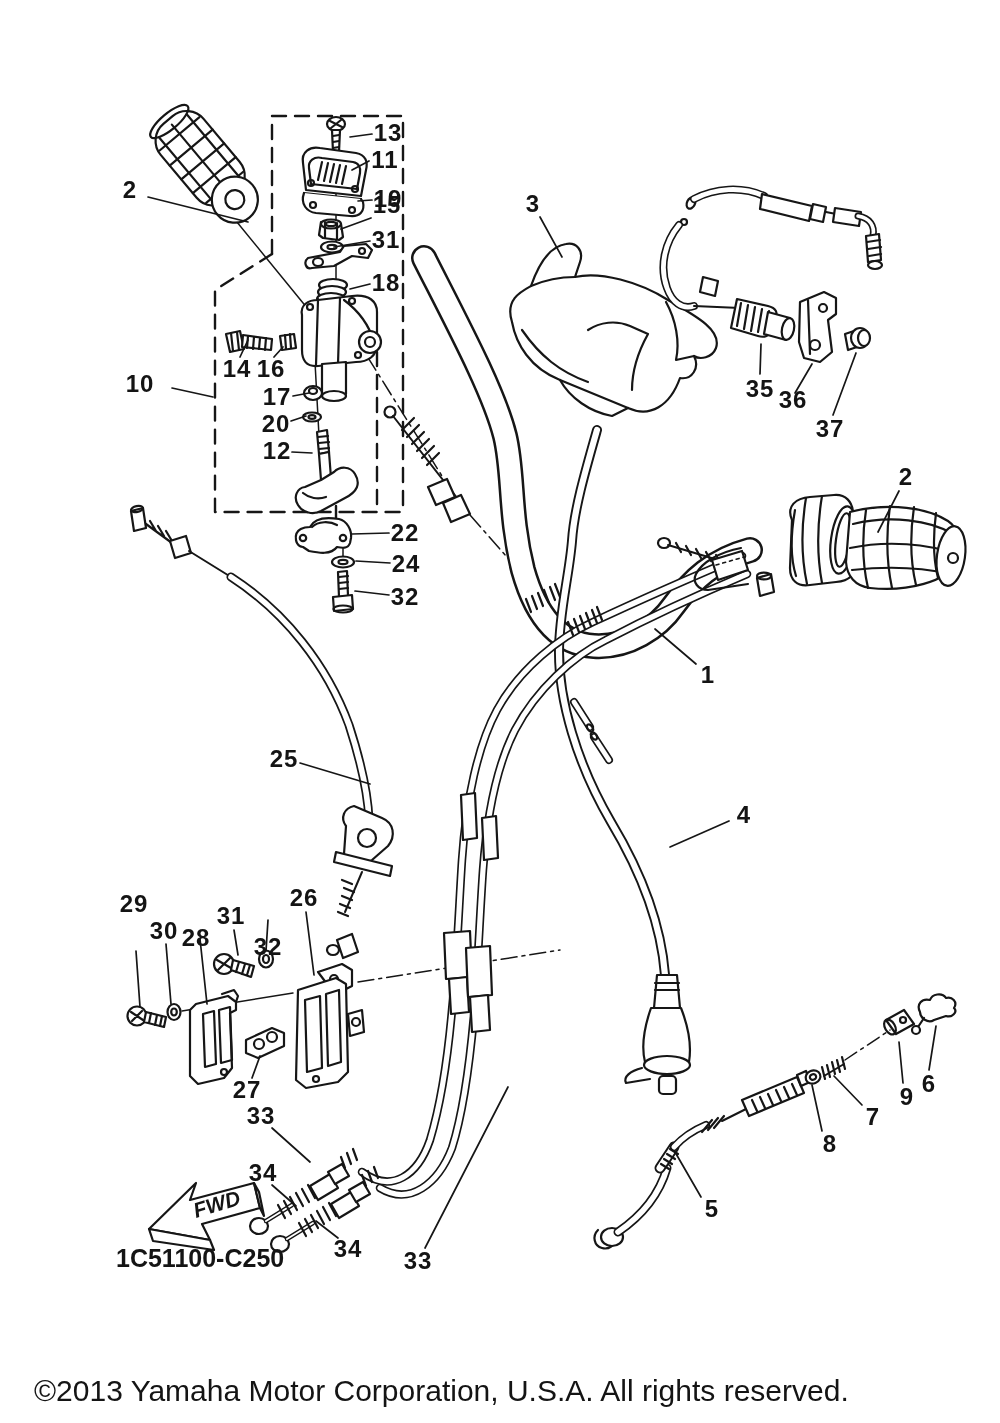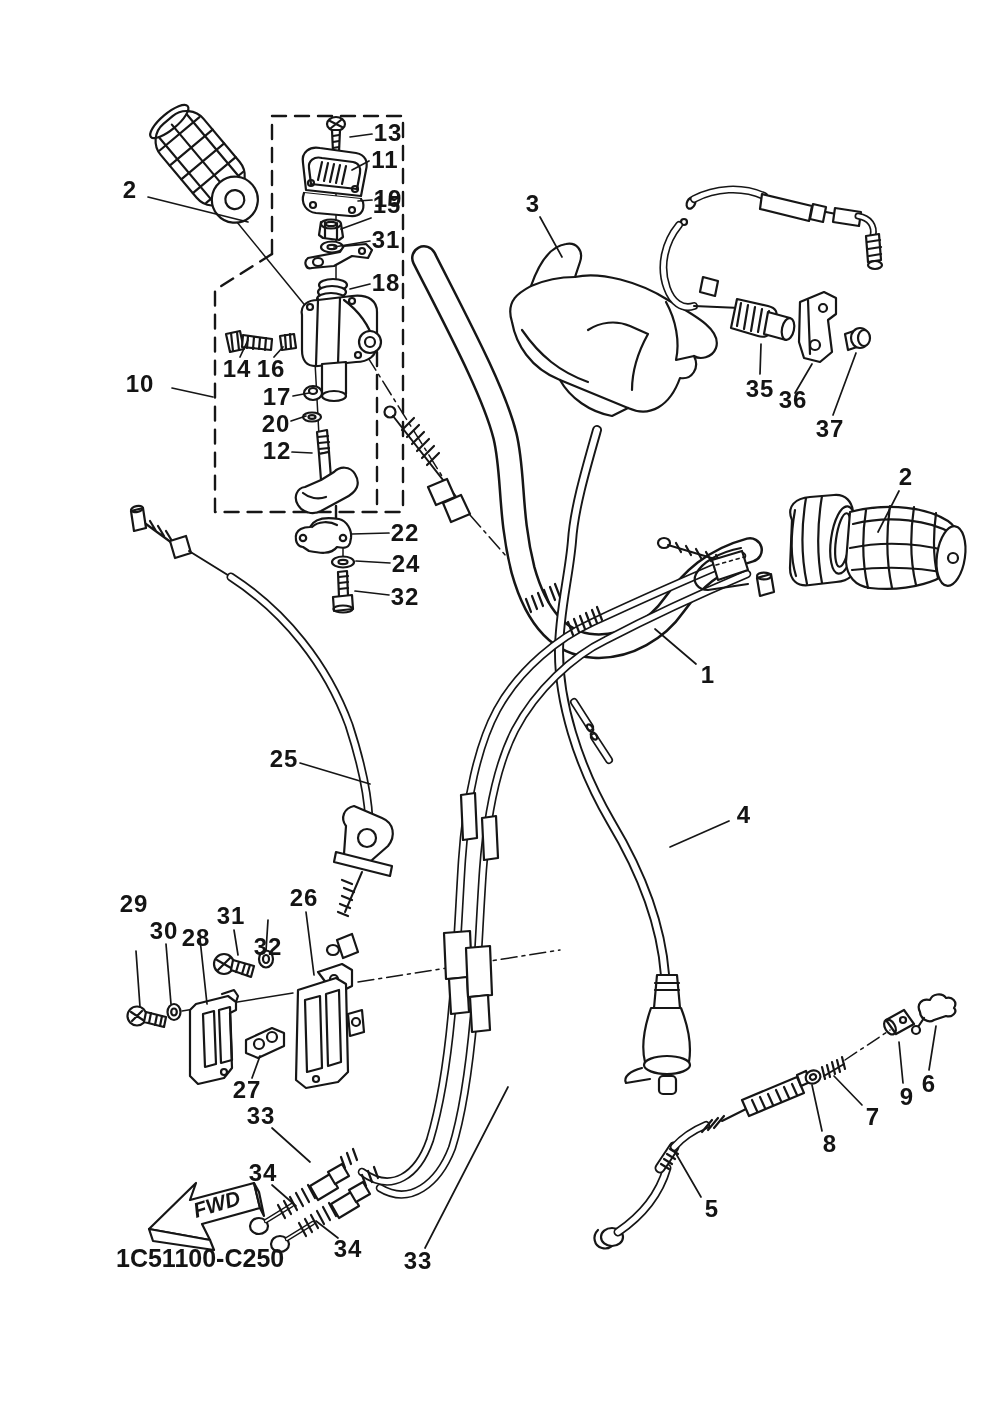--- a/index.html
+++ b/index.html
@@ -464,14 +464,15 @@
       <span class="callout" style="left: 348px; top: 1249px;">34</span>
       <span class="callout" style="left: 418px; top: 1261px;">33</span>
       <span class="callout" style="left: 712px; top: 1209px;">5</span>
       <span class="callout" style="left: 830px; top: 1144px;">8</span>
       <span class="callout" style="left: 873px; top: 1117px;">7</span>
       <span class="callout" style="left: 907px; top: 1097px;">9</span>
       <span class="callout" style="left: 929px; top: 1084px;">6</span>
     </div>
 
 <div class="part-code">1C51100-C250</div>
+<div class="copyright">©2013 Yamaha Motor Corporation, U.S.A. All rights reserved.</div>
 
 </div>
 
 </body></html>

